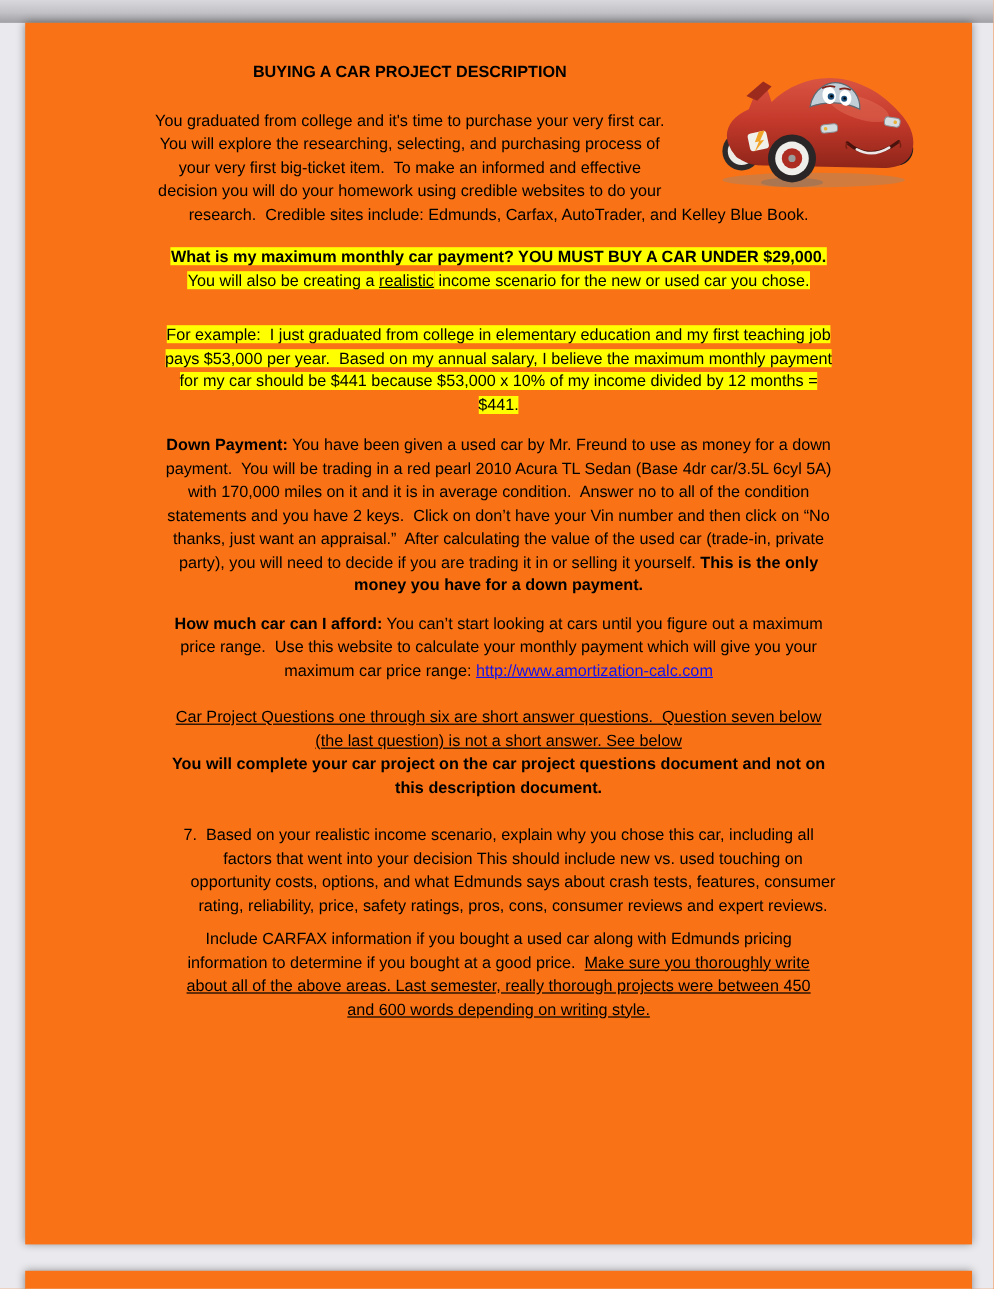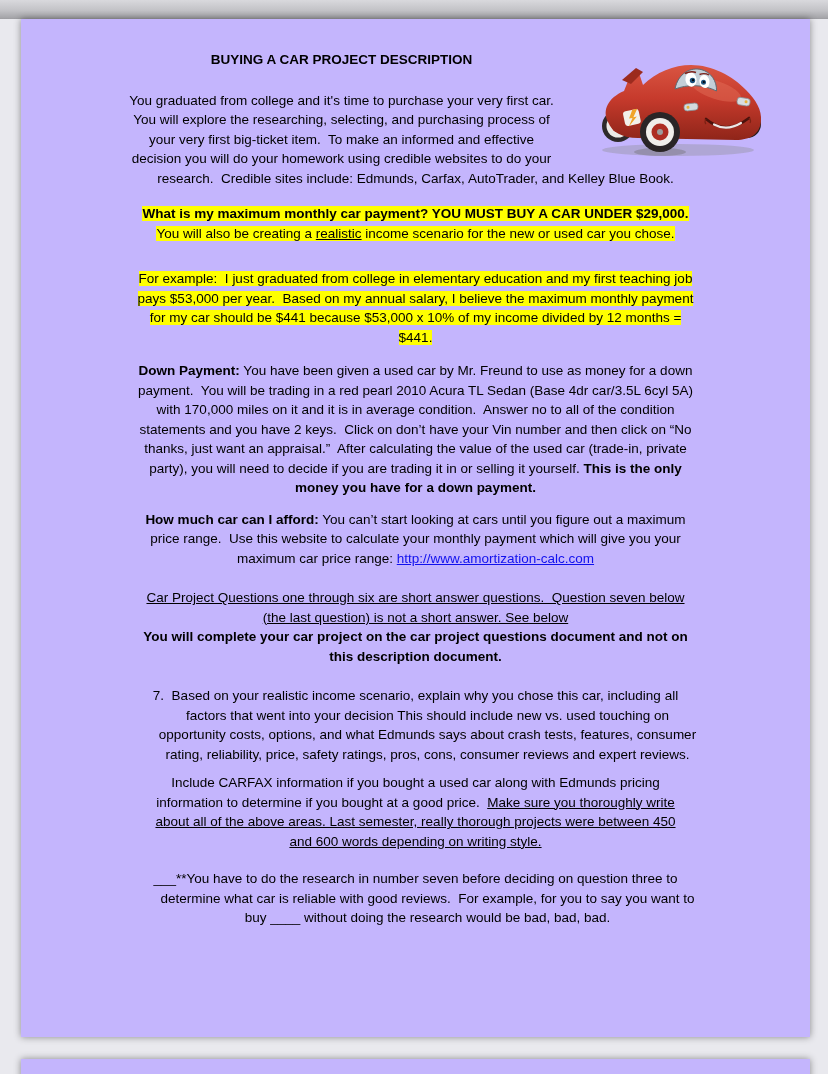--- a/index.html
+++ b/index.html
@@ -10,21 +10,21 @@
     position:relative;
     overflow:hidden;
     color:#000;
   }
   .viewport { position:absolute; inset:0; overflow:hidden; }
   .top-shade {
     position:absolute; left:0; top:0; width:828px; height:19px;
     background:linear-gradient(to bottom,#d9d9dd 0%,#c2c2c6 55%,#a4a4a8 95%,#9a9a9e 100%);
   }
   .page {
-    position:absolute; left:21px; width:789px; background:#c4b5fd;
+    position:absolute; left:21px; width:789px; background:#f97316;
     box-shadow:0 0 7px rgba(0,0,0,.42);
   }
   .page-1 { top:19px; height:1018px; }
   .page-2 { top:1059px; height:60px; }
   .doc-content {
     position:absolute; left:0; top:0; width:100%; height:100%;
     padding:31px 72px 0 72px;
     font-size:13.5px; line-height:19.5px;
   }
   .car-float {
@@ -159,22 +159,19 @@
           <div class="para" data-name="completion-note-paragraph"><span data-name="text-run" class="b">You will complete your car project on the car project questions document and not on
 this description document.</span></div>
           <div class="para" data-name="question-7-item"><span data-name="text-run">7.  Based on your realistic income scenario, explain why you chose this car, including all
 factors that went into your decision This should include new vs. used touching on
 opportunity costs, options, and what Edmunds says about crash tests, features, consumer
 rating, reliability, price, safety ratings, pros, cons, consumer reviews and expert reviews.</span></div>
           <div class="para" data-name="carfax-paragraph"><span data-name="text-run">Include CARFAX information if you bought a used car along with Edmunds pricing
 information to determine if you bought at a good price.  </span><span data-name="text-run" class="u">Make sure you thoroughly write
 about all of the above areas. Last semester, really thorough projects were between 450
 and 600 words depending on writing style.</span></div>
-          <div class="para" data-name="research-note-paragraph"><span data-name="text-run">___**You have to do the research in number seven before deciding on question three to
-determine what car is reliable with good reviews.  For example, for you to say you want to
-buy ____ without doing the research would be bad, bad, bad.</span></div>
         </div>
 
     </div>
   </div>
 
   <div class="page page-2" data-name="document-page-2-top"></div>
 </div>
 
 </body></html>

